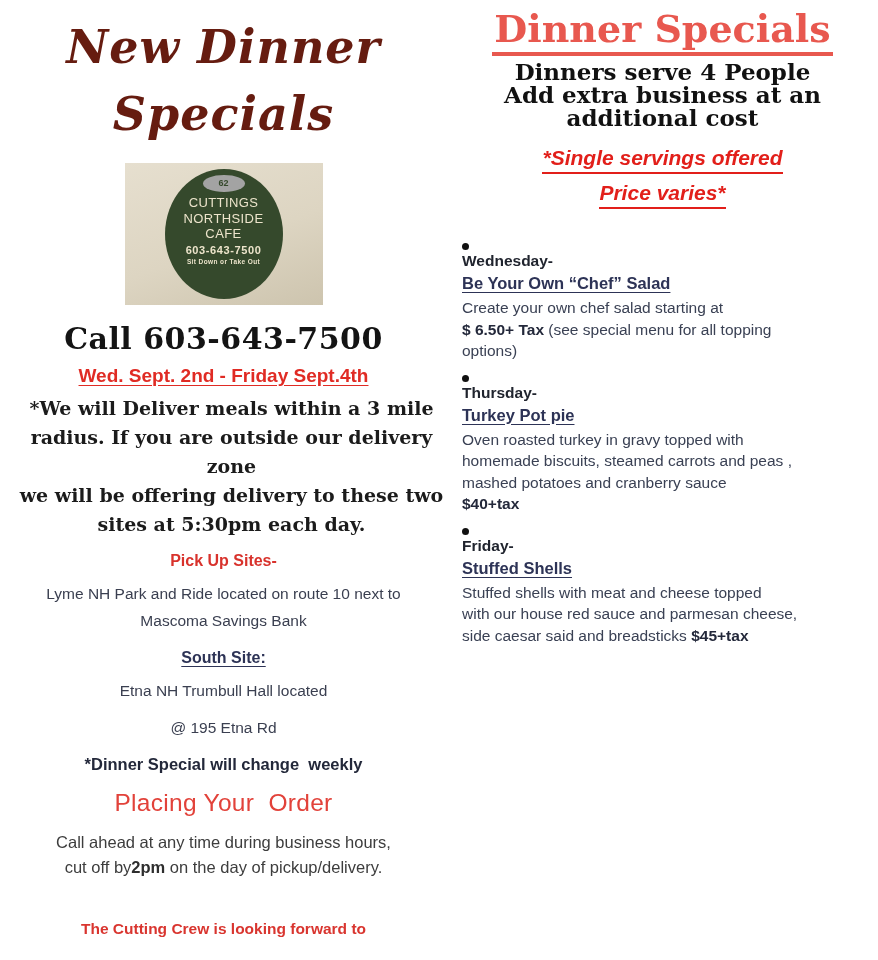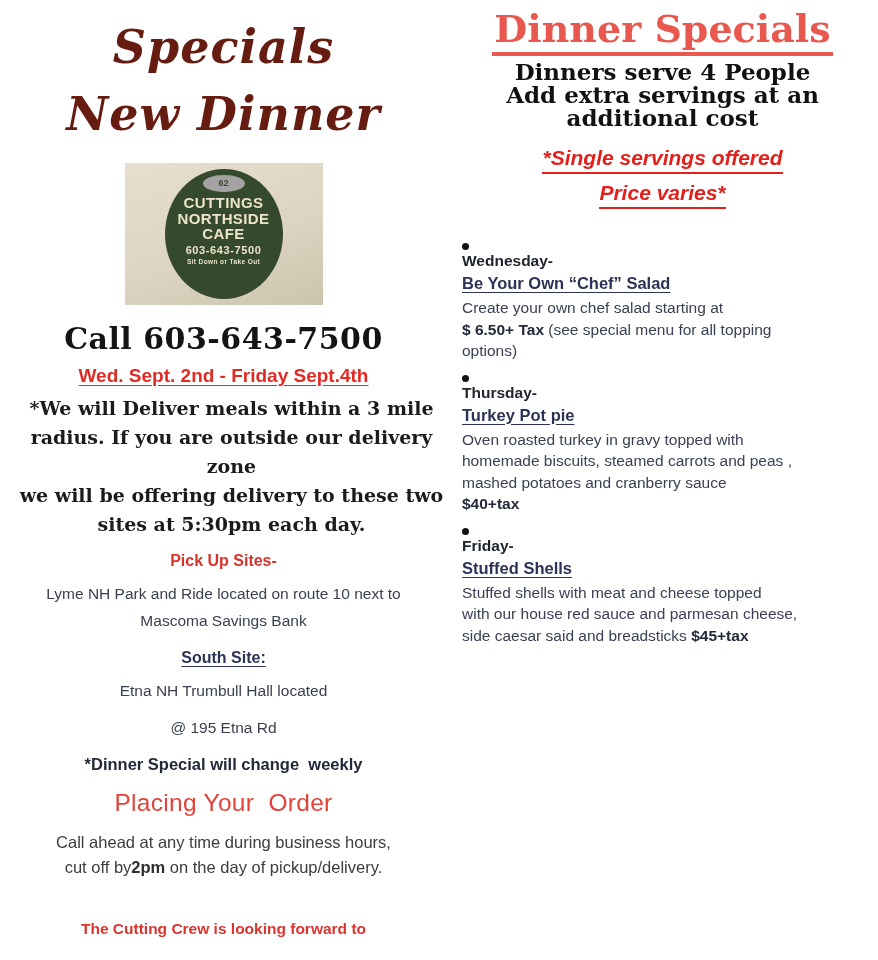--- a/index.html
+++ b/index.html
@@ -22,21 +22,21 @@
   .oval{
     width:118px;height:130px;border-radius:50%;background:#35492c;
     color:#ece4cb;display:flex;flex-direction:column;align-items:center;
     justify-content:flex-start;padding-top:6px;box-sizing:border-box;
   }
   .badge{
     width:42px;height:17px;border-radius:50%;background:#a3a3a3;
     color:#35492c;font-size:9px;font-weight:bold;line-height:17px;
     margin-bottom:3px;
   }
-  .logo-line{font-size:15px;font-weight:bold;line-height:15.5px;letter-spacing:.4px;}
+  .logo-line{font-size:13px;font-weight:normal;line-height:15.5px;letter-spacing:.4px;}
   .logo-phone{font-size:11px;font-weight:bold;letter-spacing:.6px;margin-top:2px;}
   .logo-tag{font-size:6.5px;font-weight:bold;letter-spacing:.4px;margin-top:2px;}
   .call{
     margin-top:16px;font-family:"DejaVu Serif",serif;font-weight:bold;
     font-size:30px;color:#141414;letter-spacing:.5px;
   }
   .dates{
     margin-top:9px;font-size:19px;font-weight:bold;color:#e02b24;
     text-decoration:underline;text-underline-offset:3px;
   }
@@ -85,22 +85,22 @@
   .desc{font-size:15.5px;line-height:21.5px;color:#3a4154;white-space:pre-line;margin-top:2px;}
   .desc b{color:#23283a;}
 </style>
 </head>
 <body>
 
 <div class="page">
 
   <div class="lcol">
     <div class="l-title">
+      <div>New Dinner</div>
       <div>Specials</div>
-      <div>New Dinner</div>
     </div>
 
     <div class="photo">
       <div class="oval">
         <div class="badge">62</div>
         <div class="logo-line">CUTTINGS</div>
         <div class="logo-line">NORTHSIDE</div>
         <div class="logo-line">CAFE</div>
         <div class="logo-phone">603-643-7500</div>
         <div class="logo-tag">Sit Down or Take Out</div>
@@ -135,21 +135,21 @@
       <div>The Cutting Crew is looking forward to</div>
 
     </div>
   </div>
 
   <div class="rcol">
     <div class="r-head">
       <span class="r-title">Dinner Specials</span>
       <div class="r-sub">
         <div>Dinners serve 4 People</div>
-        <div>Add extra servings at an additional cost</div>
+        <div>Add extra business at an additional cost</div>
       </div>
       <div class="single">
         <div><span>*Single servings offered</span></div>
         <div><span>Price varies*</span></div>
       </div>
     </div>
 
     <div class="menu">
 
       <div class="item">

